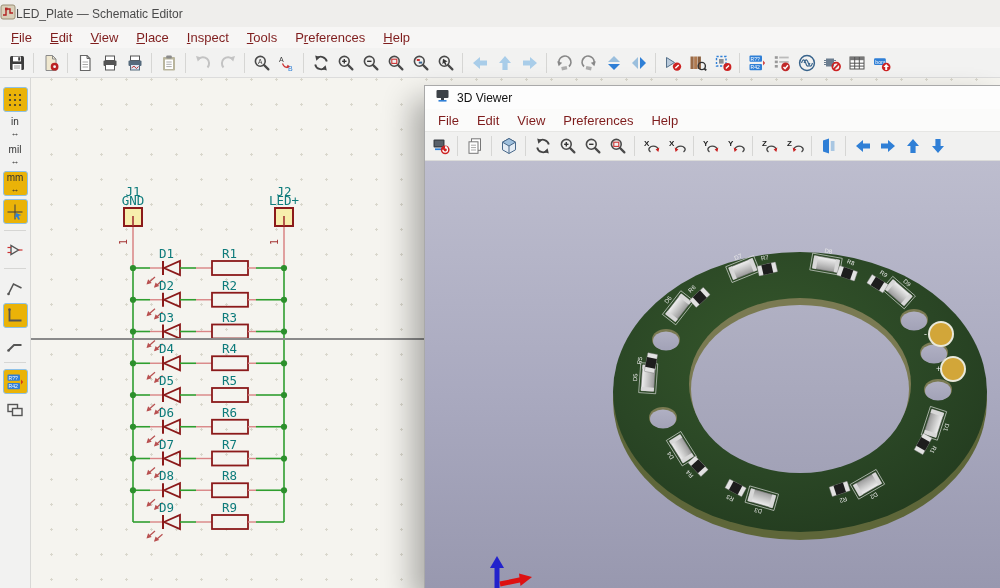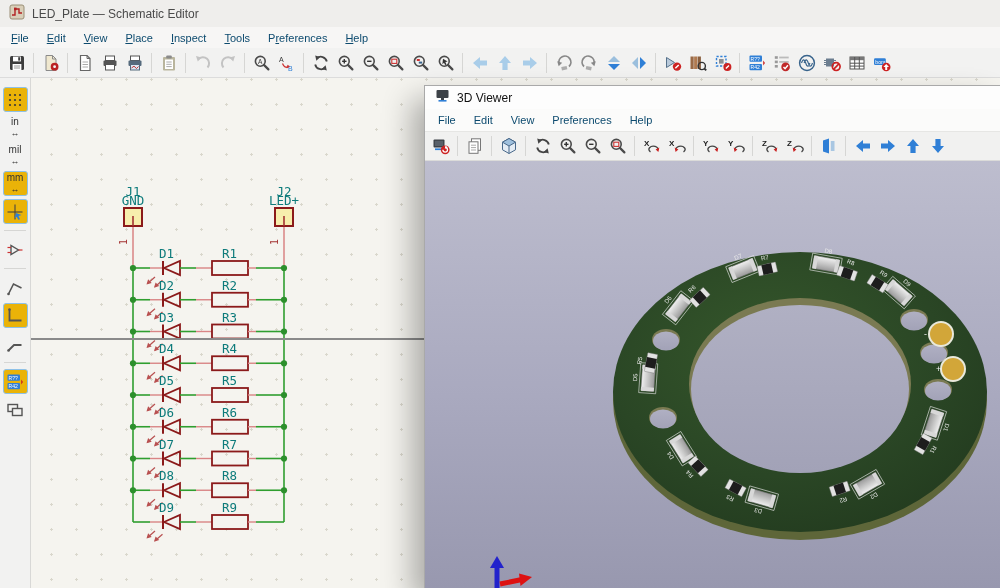--- a/index.html
+++ b/index.html
@@ -2,24 +2,24 @@
 <html><head>
 <meta charset="utf-8">
 <style>
   * { margin:0; padding:0; box-sizing:border-box; }
   html,body { width:1000px; height:588px; overflow:hidden; }
   body { font-family:"Liberation Sans", sans-serif; background:#e8e8e8; }
   .app { position:relative; width:1000px; height:588px; overflow:hidden; background:#f5f4ef; }
 
   
   .main-window { position:absolute; inset:0; display:flex; flex-direction:column; }
-  .titlebar { height:27px; background:#efeeec; display:flex; align-items:center; gap:7px; padding-left:9px; flex:0 0 auto; }
+  .titlebar { height:27px; background:#efeeec; display:flex; align-items:center; padding-left:0; flex:0 0 auto; }
   .titlebar .title-text { font-size:12px; color:#4a4a4a; }
   .menubar { height:21px; background:#f7f6f5; display:flex; align-items:center; padding-left:2px; flex:0 0 auto; }
-  .menu-item { font-size:11px; color:#0c4a6e; padding:2px 9px; cursor:default; }
+  .menu-item { font-size:13px; color:#7f1d1d; padding:2px 9px; cursor:default; }
   .menu-item u { text-decoration:underline; }
   .toolbar { height:30px; background:#f2f2f1; border-bottom:1px solid #dcdcdc; display:flex; align-items:center; padding-left:4px; flex:0 0 auto; }
   .tbtn { width:25px; height:25px; display:flex; align-items:center; justify-content:center; border:1px solid transparent; border-radius:3px; background:transparent; flex:0 0 auto; }
   .tbtn svg { display:block; }
   .sep-v { width:1px; height:20px; background:#d6d6d4; margin:0 4px; flex:0 0 auto; }
   .body { flex:1; display:flex; min-height:0; position:relative; }
   .sidebar { width:31px; background:#f2f2f1; border-right:1px solid #d8d8d6; display:flex; flex-direction:column; align-items:center; padding-top:9px; gap:3px; z-index:2; }
   .sidebar .tbtn.active, .toolbar .tbtn.active { background:#eab308; border-color:#8ec1e8; }
   .sep-h { width:22px; height:1px; background:#d6d6d4; margin:3px 0; }
   .unit-btn { flex-direction:column; line-height:1; gap:4px; }

